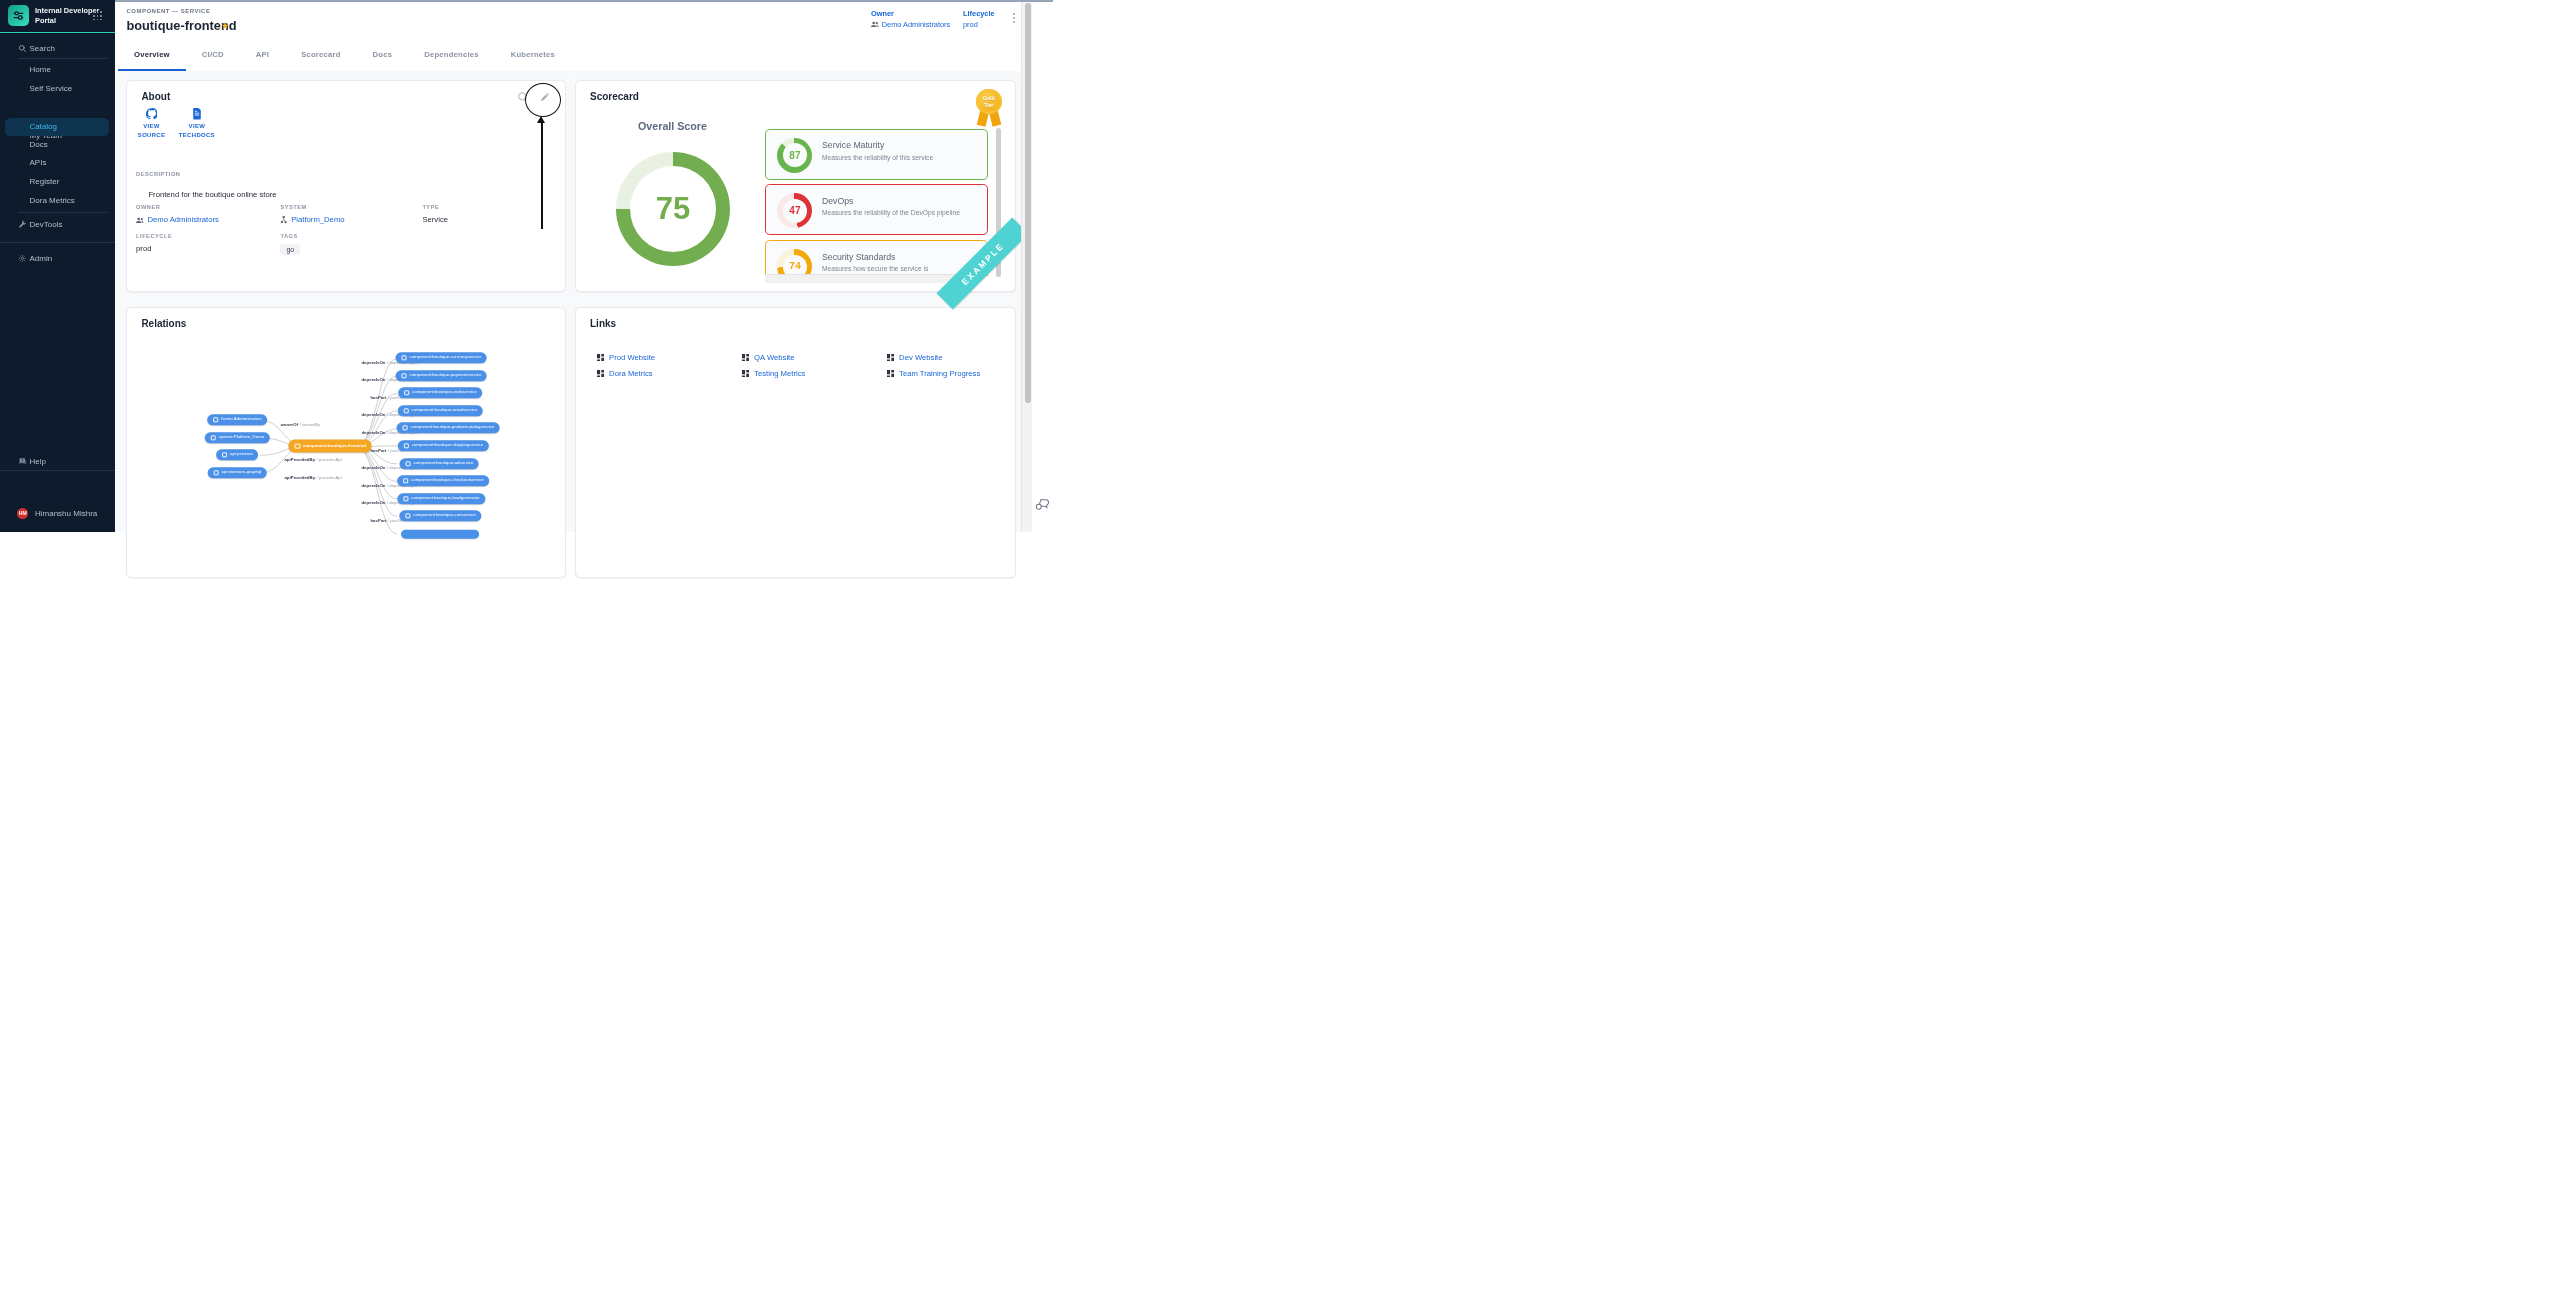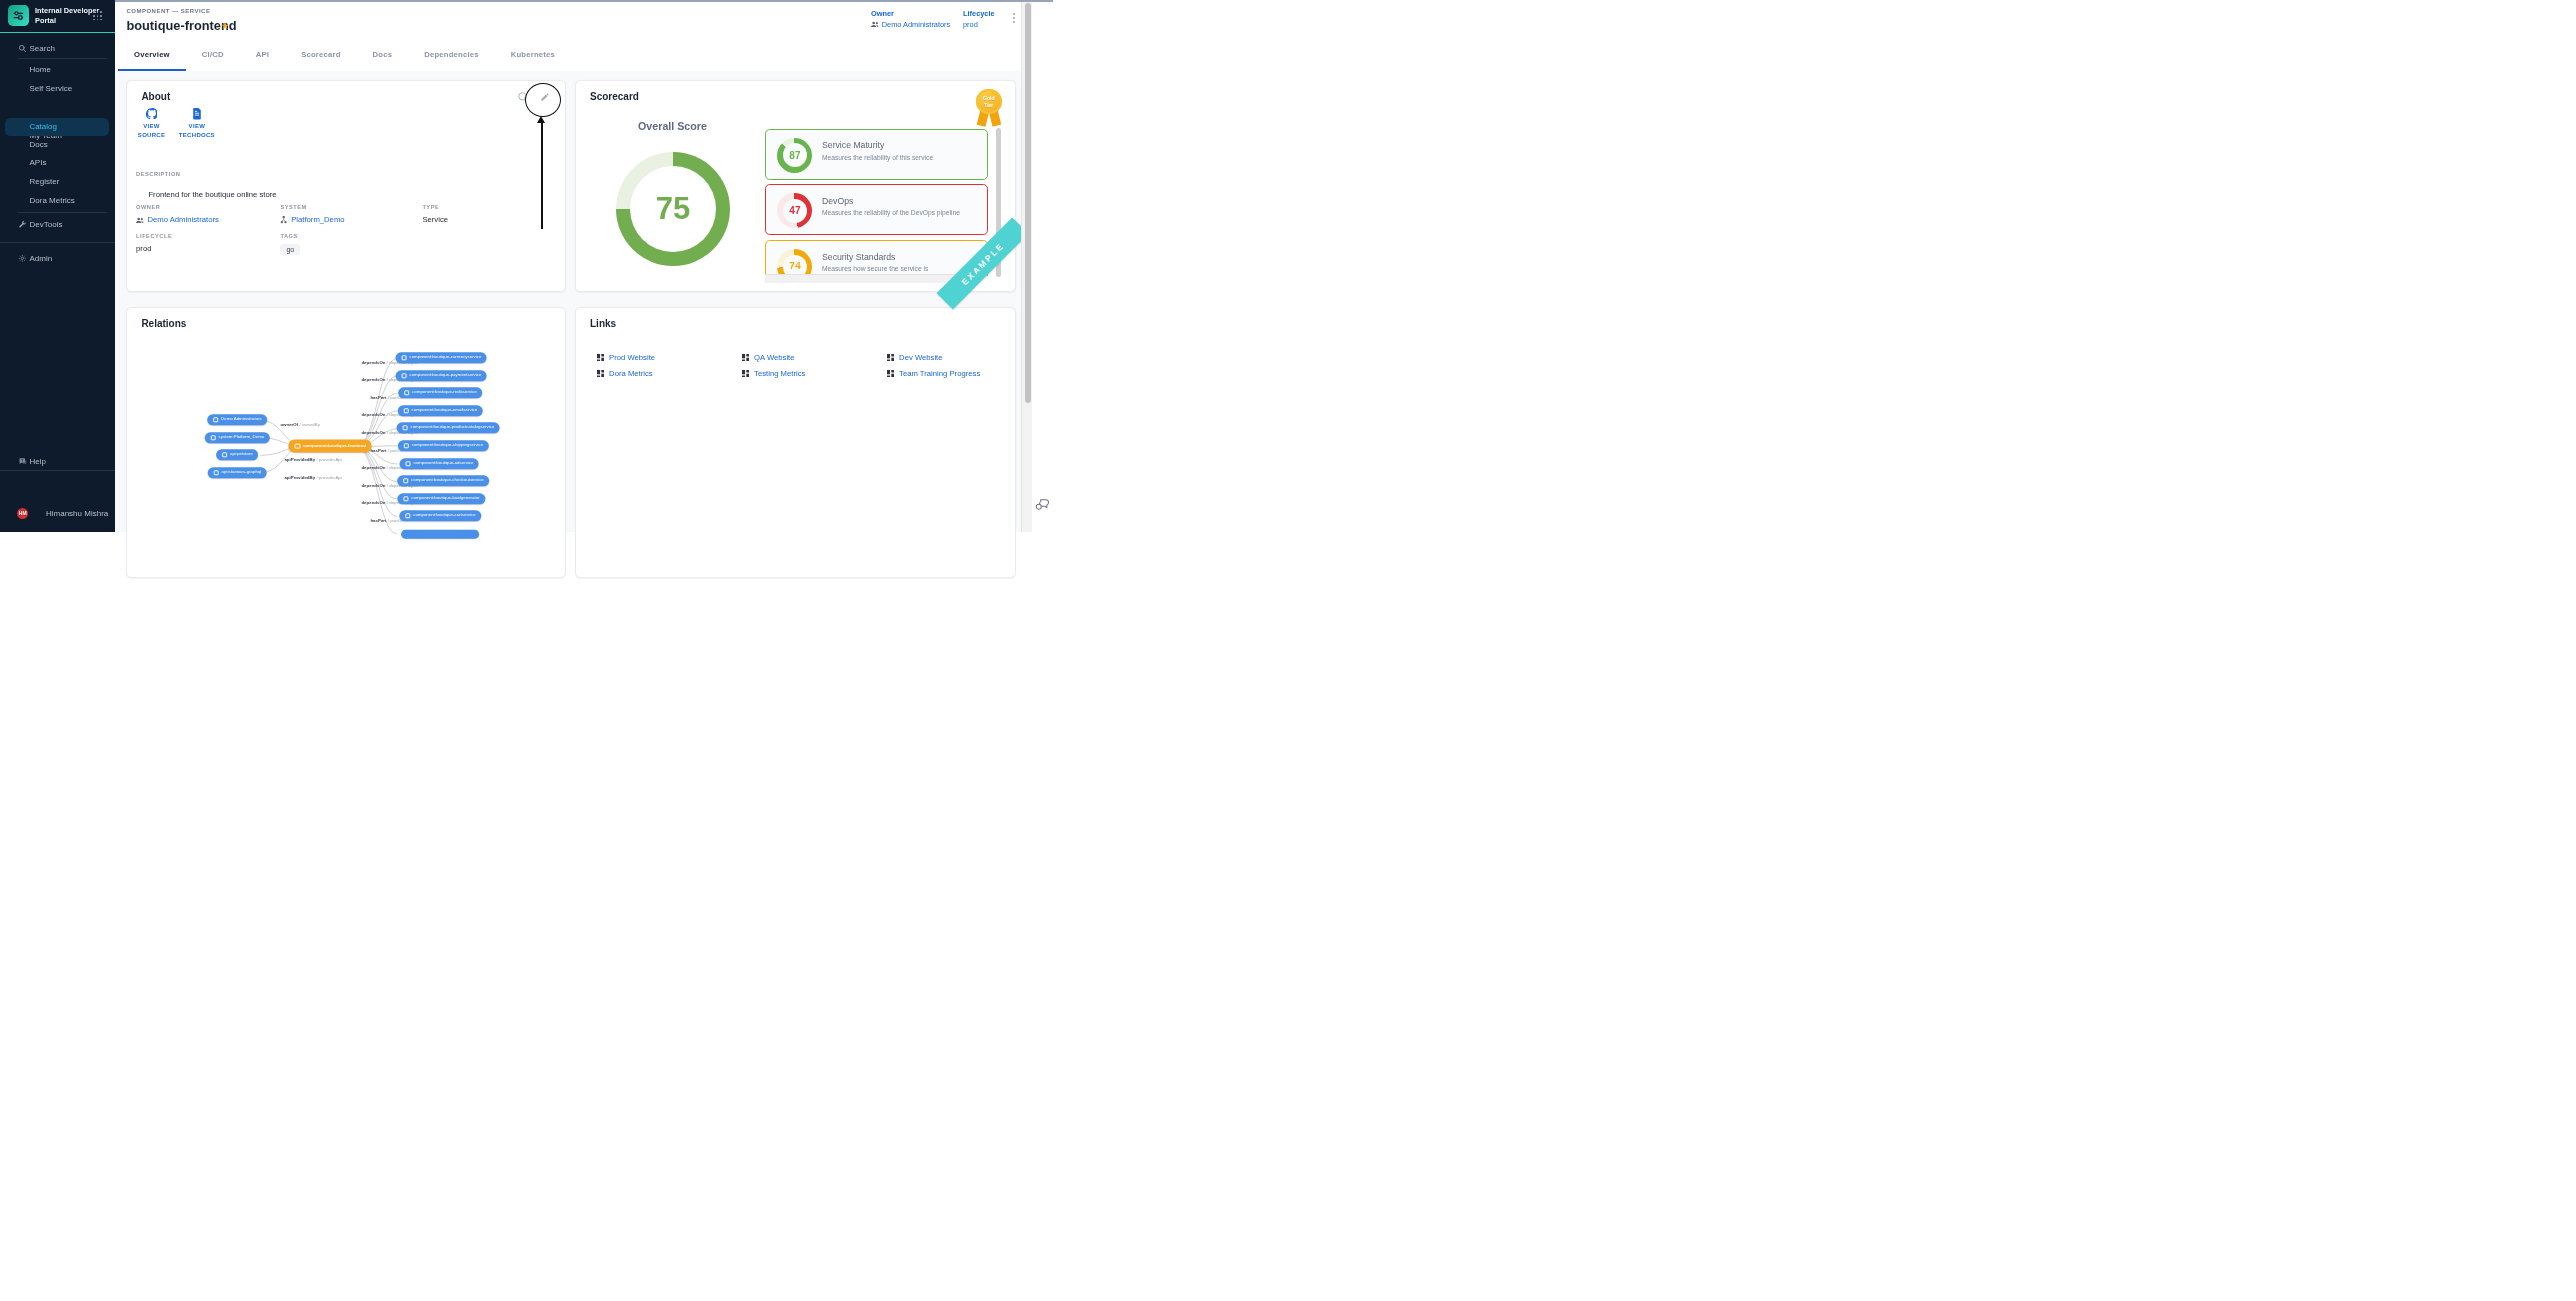--- a/index.html
+++ b/index.html
@@ -181,21 +181,21 @@
   <div class="srow" style="top:453px;">
     <svg width="9.4" height="9.4" viewBox="0 0 24 24" fill="#7f8ba0" style="font-size:12px">
         <path d="M3 3h13a2 2 0 0 1 2 2v8a2 2 0 0 1-2 2H8l-4 3V5a2 2 0 0 1 1-2z"></path>
         <path d="M20 9v8l-2.5-1.5H12" fill="none" stroke="#7f8ba0" stroke-width="1.6"></path>
         <text x="8" y="12.5" font-size="9" fill="#0d1b2c" font-weight="bold">?</text>
       </svg>
     <span class="lbl">Help</span>
   </div>
   <div class="srow" style="top:504px;height:19px;">
     <span id="avatar">HM</span>
-    <span class="lbl" style="margin-left:35px;padding-left:11px;">Himanshu Mishra</span>
+    <span class="lbl" style="margin-left:24px;padding-left:11px;">Himanshu Mishra</span>
   </div>
 </div>
 
 <div class="abs" id="topstrip"></div>
 
 <div class="abs" id="main-header">
   <div class="abs" id="titlerow">
     <div class="abs" id="breadcrumb">COMPONENT — SERVICE</div>
     <div class="abs" id="page-title">boutique-frontend</div>
     <div class="abs" id="fav-star">★</div>

